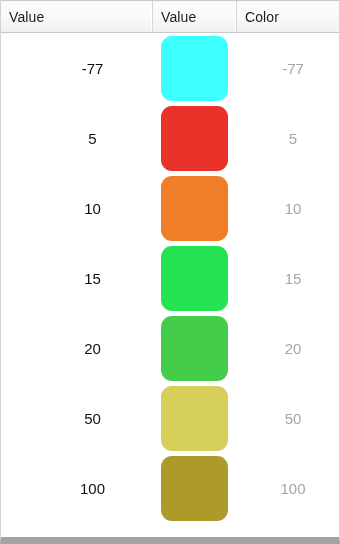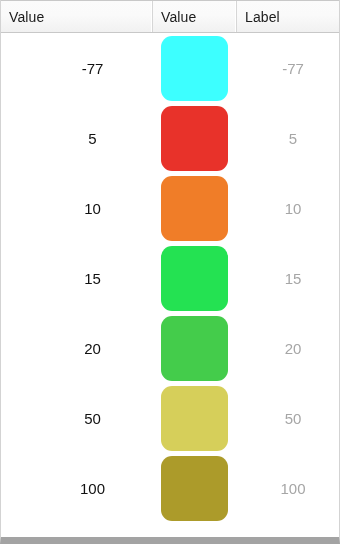--- a/index.html
+++ b/index.html
@@ -107,21 +107,21 @@
 <div class="table-wrap">
 
   <div class="thead">
     <div class="th col-value">
       <span>Value</span>
     </div>
     <div class="th col-color">
       <span>Value</span>
     </div>
     <div class="th col-label">
-      <span>Label</span>
+      <span>Color</span>
     </div>
   </div>
 
   <div class="tbody">
 
     <div class="tr">
       <div class="td col-value">
         <span>-77</span>
       </div>
       <div class="td col-color">

